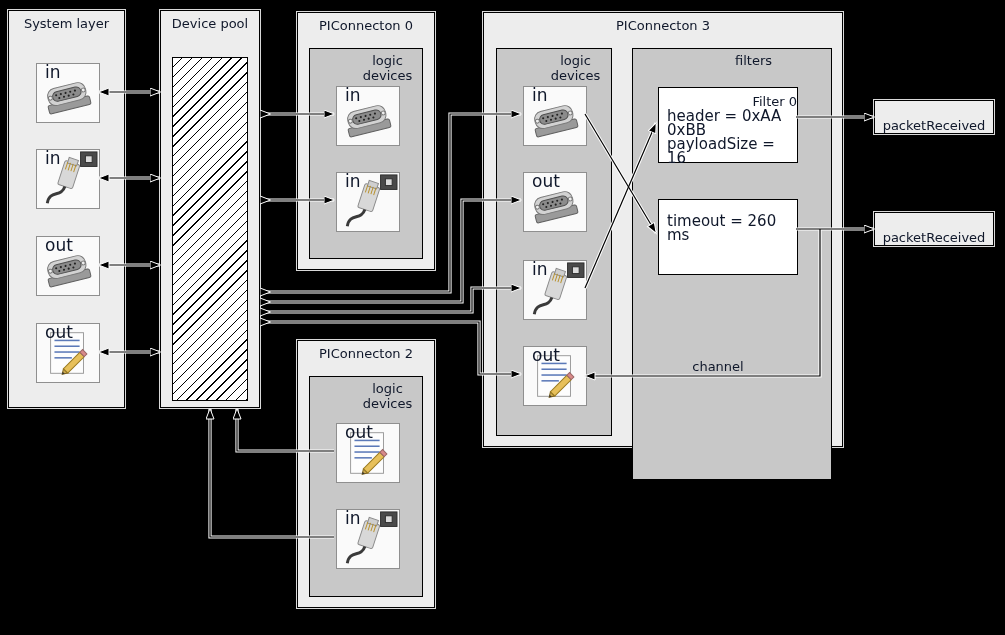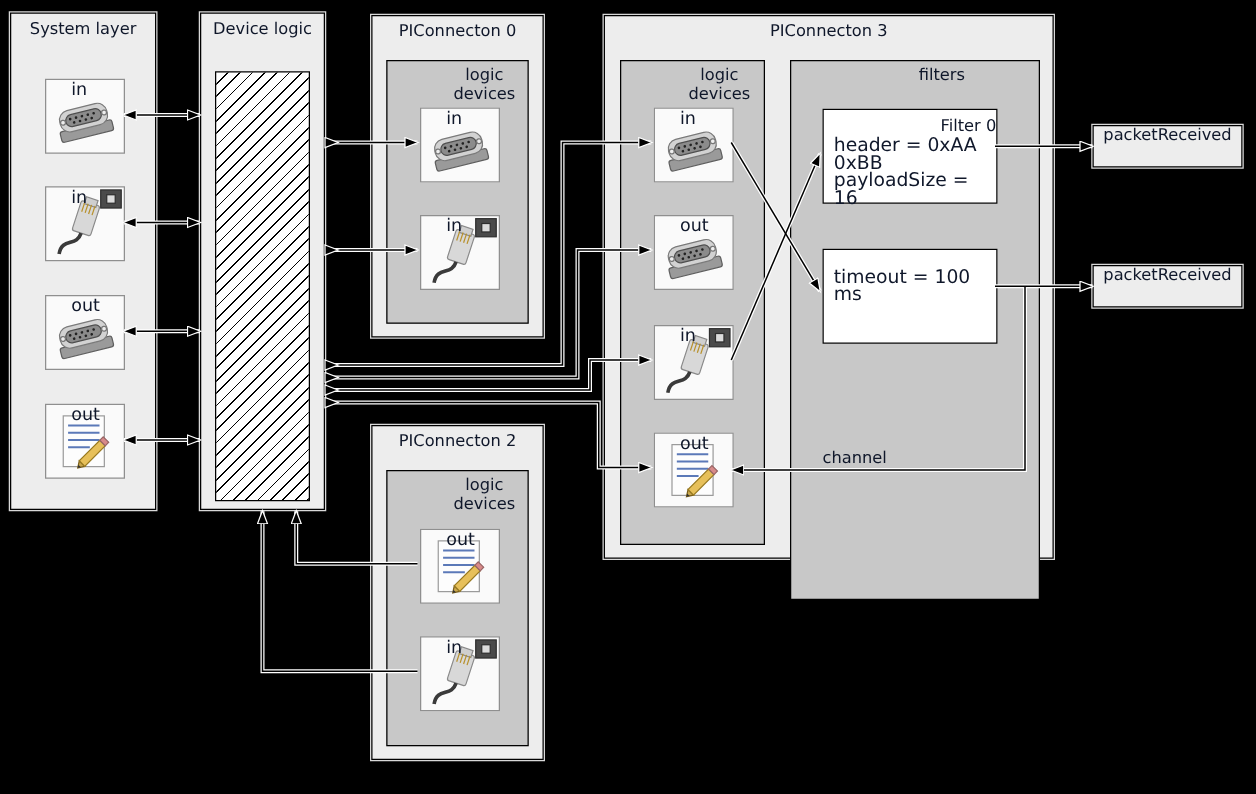--- a/index.html
+++ b/index.html
@@ -4,31 +4,31 @@
 <style>
   html,body{margin:0;padding:0;background:#000;}
   #canvas{position:relative;width:1005px;height:635px;background:#000;overflow:hidden;
           font-family:"DejaVu Sans","Liberation Sans",sans-serif;color:#0f172a;}
   .panel{position:absolute;background:#ededed;border:1px solid #000;box-sizing:border-box;
          box-shadow:0 0 0 1px rgba(255,255,255,.85);}
   .panel-title{text-align:center;font-size:13px;padding-top:5px;}
   .inner{position:absolute;background:#c8c8c8;border:1px solid #000;box-sizing:border-box;}
   .inner-title{text-align:center;font-size:13px;padding-top:4px;padding-left:43px;}
   .tile{position:absolute;width:64px;height:60px;background:#fafafa;border:1px solid #8f8f8f;box-sizing:border-box;}
-  .tile-label{position:absolute;top:0;left:20px;font-size:14px;line-height:16px;}
+  .tile-label{position:absolute;top:0;left:8px;font-size:17px;line-height:16px;}
   .tile-icon{position:absolute;left:0;top:0;width:100%;height:100%;}
   .hatch{position:absolute;border:1px solid #000;box-sizing:border-box;background-color:#fff;
          background-image:repeating-linear-gradient(135deg,transparent,transparent 6px,#000 6px,#000 7px);}
   .filter-box{position:absolute;width:140px;height:76px;background:#fff;border:1px solid #000;box-sizing:border-box;}
   .filter-title{text-align:right;font-size:13px;padding-top:6px;}
   .filter-line{font-size:15px;line-height:14px;margin-left:8px;}
   .filter-line:first-of-type{margin-top:14px;}
-  .channel-label{position:absolute;font-size:13px;text-align:left;}
+  .channel-label{position:absolute;font-size:13px;text-align:center;}
   .event-box{position:absolute;width:120px;height:34px;background:#ededed;border:1px solid #000;box-sizing:border-box;
-             display:flex;align-items:flex-start;justify-content:center;font-size:13px;
+             display:flex;align-items:flex-end;justify-content:center;font-size:13px;
              box-shadow:0 0 0 1px rgba(255,255,255,.85);}
   .wires{position:absolute;left:0;top:0;z-index:10;pointer-events:none;}
   .casing{stroke:#fff;stroke-width:3.2;fill:none;}
   .wire{stroke:#000;stroke-width:1.2;fill:none;}
   .dbl{marker-start:url(#ah-rev);marker-end:url(#ah-fwd);}
   .flow{marker-start:url(#ah-start);marker-end:url(#ah-fwd);}
   .endarrow{marker-end:url(#ah-fwd);}
   .defs-svg{position:absolute;width:0;height:0;}
 </style>
 </head>
@@ -107,21 +107,21 @@
     </div>
     <div class="tile" style="left:27px;top:312px;">
       <svg class="tile-icon">
           <use href="#sym-notes" xlink:href="#sym-notes"></use>
         </svg>
       <span class="tile-label">out</span>
     </div>
   </div>
 
   <div class="panel" style="left:160px;top:10px;width:100px;height:398px;">
-    <div class="panel-title">Device logic</div>
+    <div class="panel-title">Device pool</div>
     <div class="hatch" style="left:11px;top:46px;width:76px;height:344px;"></div>
   </div>
 
   <div class="panel" style="left:297px;top:12px;width:138px;height:258px;">
     <div class="panel-title">PIConnecton 0</div>
     <div class="inner" style="left:11px;top:35px;width:114px;height:211px;">
       <div class="inner-title">logic devices</div>
       <div class="tile" style="left:26px;top:37px;">
         <svg class="tile-icon">
             <use href="#sym-serial" xlink:href="#sym-serial"></use>
@@ -188,21 +188,21 @@
     </div>
 
     <div class="inner" style="left:148px;top:35px;width:200px;height:432px;">
       <div class="inner-title">filters</div>
       <div class="filter-box" style="left:25px;top:38px;">
         <div class="filter-title">Filter 0</div>
         <div class="filter-line">header = 0xAA 0xBB</div>
         <div class="filter-line">payloadSize = 16</div>
       </div>
       <div class="filter-box" style="left:25px;top:150px;">
-        <div class="filter-line">timeout = 100 ms</div>
+        <div class="filter-line">timeout = 260 ms</div>
       </div>
       <div class="channel-label" style="left:25px;top:310px;width:120px;">channel</div>
     </div>
   </div>
 
   <div class="event-box" style="left:874px;top:100px;">
     <span>packetReceived</span>
   </div>
   <div class="event-box" style="left:874px;top:212px;">
     <span>packetReceived</span>

